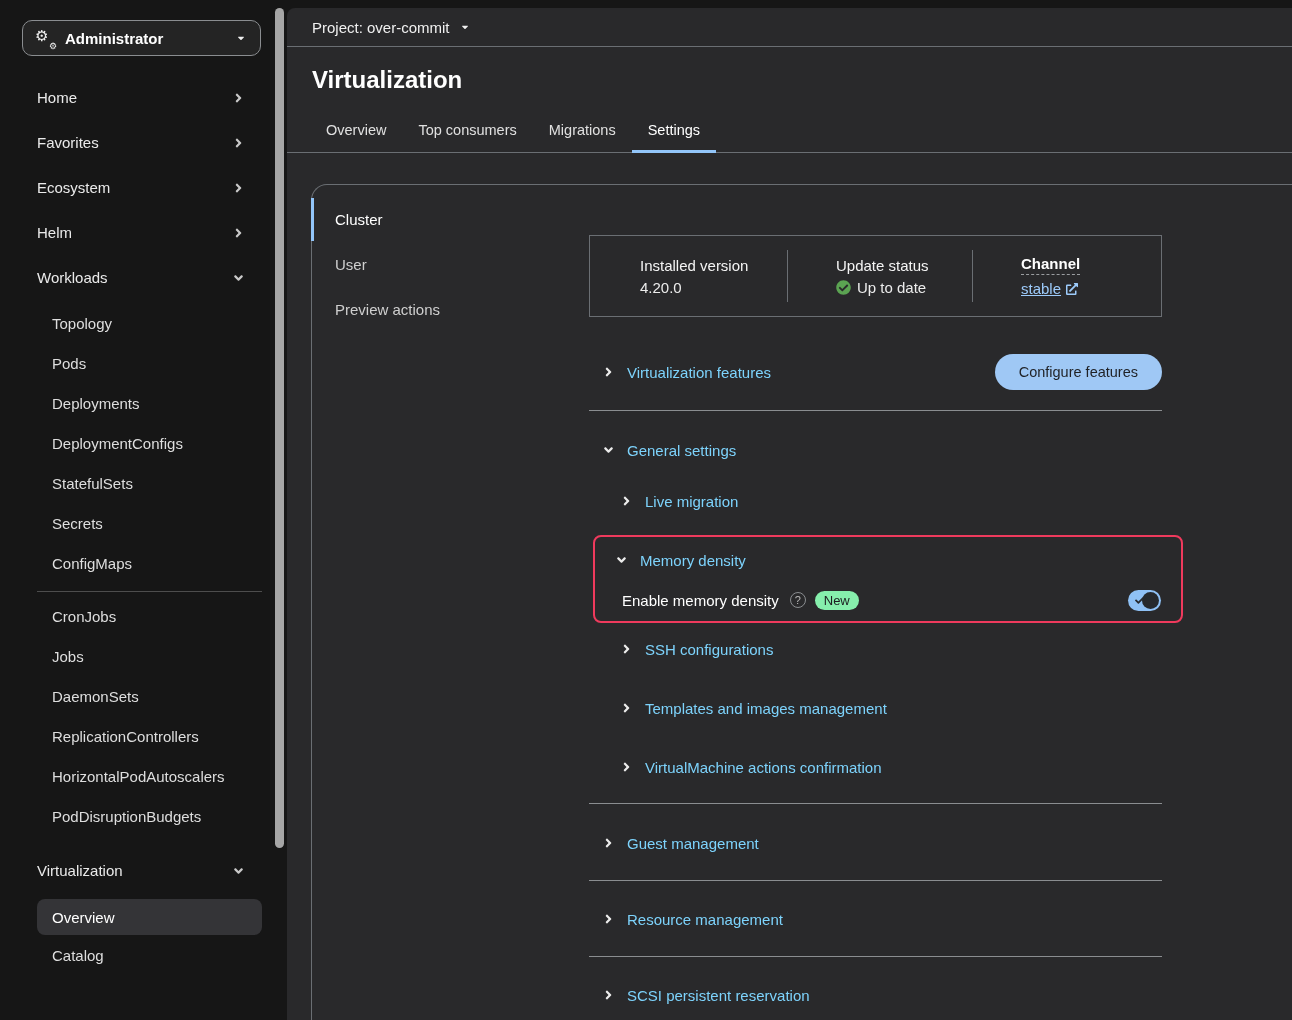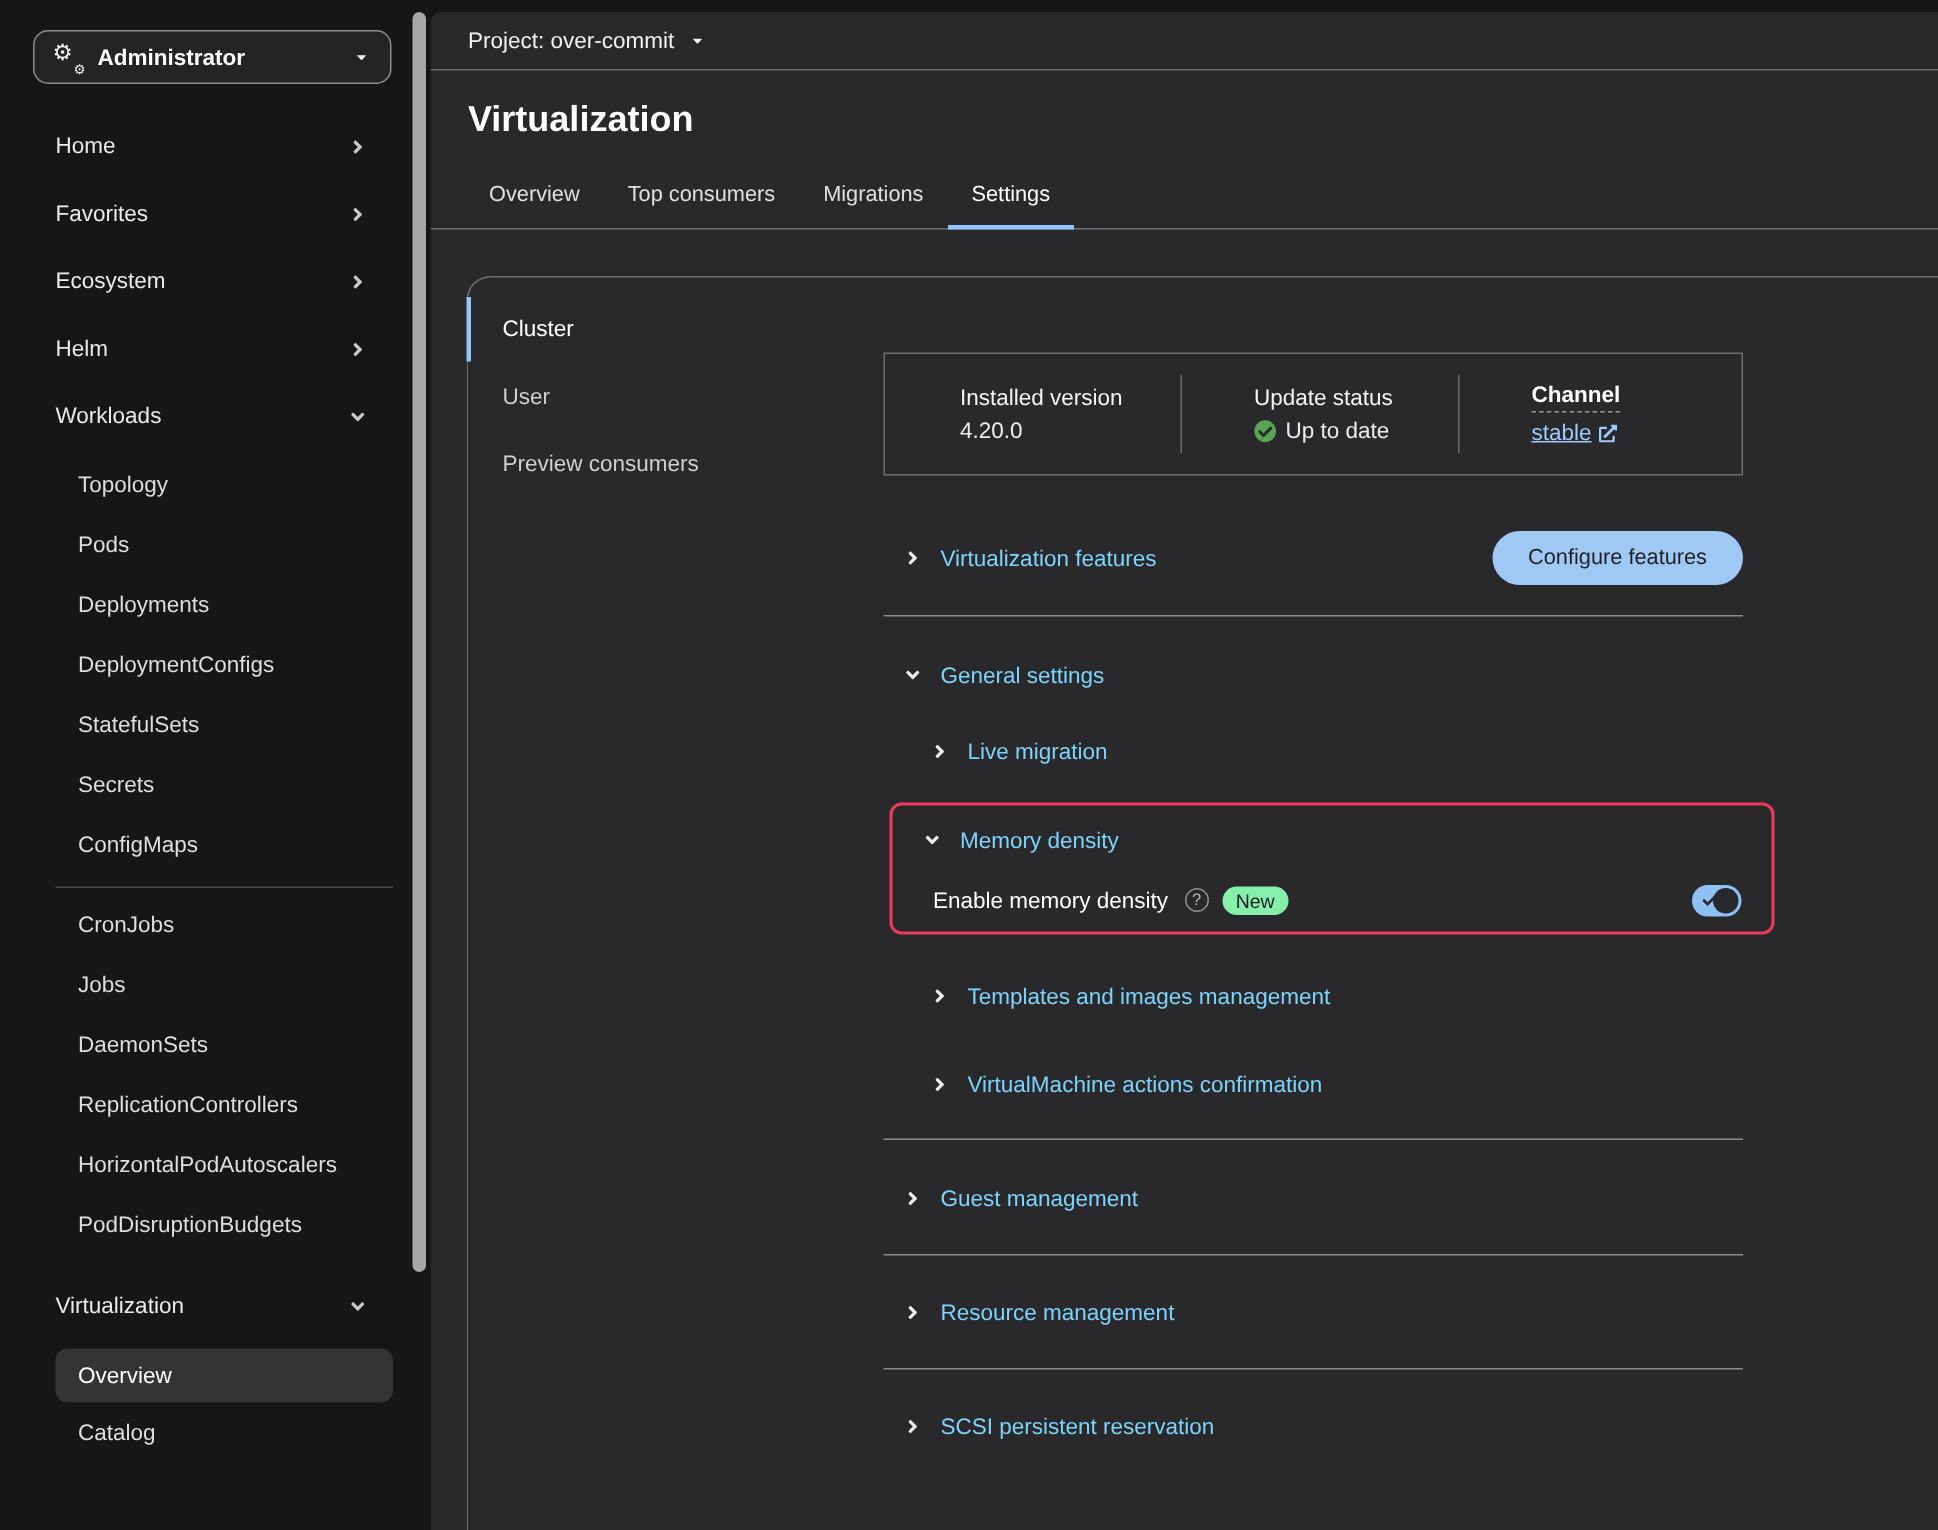--- a/index.html
+++ b/index.html
@@ -234,21 +234,21 @@
     <div class="tab">Top consumers</div>
     <div class="tab">Migrations</div>
     <div class="tab active">Settings</div>
   </div>
 
   <div class="card">
 
     <div class="vtabs">
       <div class="vtab active">Cluster</div>
       <div class="vtab">User</div>
-      <div class="vtab">Preview consumers</div>
+      <div class="vtab">Preview actions</div>
     </div>
 
     <div class="content">
 
       <div class="version-box">
         <div class="vcol vcol1">
           <span class="vlabel">Installed version</span>
           <span class="vvalue">4.20.0</span>
         </div>
         <div class="vdiv"></div>
@@ -326,20 +326,30 @@
           <span class="badge">New</span>
           <span class="toggle">
             <svg class="tcheck" viewBox="0 0 512 512">
                 <path fill="currentColor" d="M173.9 439.4 7.5 273c-10-10-10-26.2 0-36.2l36.2-36.2c10-10 26.2-10 36.2 0L192 312.7 432.1 72.6c10-10 26.2-10 36.2 0l36.2 36.2c10 10 10 26.2 0 36.2L210.1 439.4c-10 10-26.2 10-36.2 0z"></path>
               </svg>
             <span class="knob"></span>
           </span>
         </div>
       </div>
 
+      <div class="exp-row mt8">
+        <span class="exp-left indent1">
+          <span class="chev-box">
+              <svg class="chev-sm" viewBox="0 0 256 512">
+                <path fill="currentColor" d="M224.3 273l-136 136c-9.4 9.4-24.6 9.4-33.9 0l-22.6-22.6c-9.4-9.4-9.4-24.6 0-33.9l96.4-96.4-96.4-96.4c-9.4-9.4-9.4-24.6 0-33.9L54.3 103c9.4-9.4 24.6-9.4 33.9 0l136 136c9.5 9.4 9.5 24.6.1 33.9z"></path>
+              </svg>
+            </span>
+          <span>SSH configurations</span>
+        </span>
+      </div>
 
       <div class="exp-row mt23">
         <span class="exp-left indent1">
           <span class="chev-box">
               <svg class="chev-sm" viewBox="0 0 256 512">
                 <path fill="currentColor" d="M224.3 273l-136 136c-9.4 9.4-24.6 9.4-33.9 0l-22.6-22.6c-9.4-9.4-9.4-24.6 0-33.9l96.4-96.4-96.4-96.4c-9.4-9.4-9.4-24.6 0-33.9L54.3 103c9.4-9.4 24.6-9.4 33.9 0l136 136c9.5 9.4 9.5 24.6.1 33.9z"></path>
               </svg>
             </span>
           <span>Templates and images management</span>
         </span>

